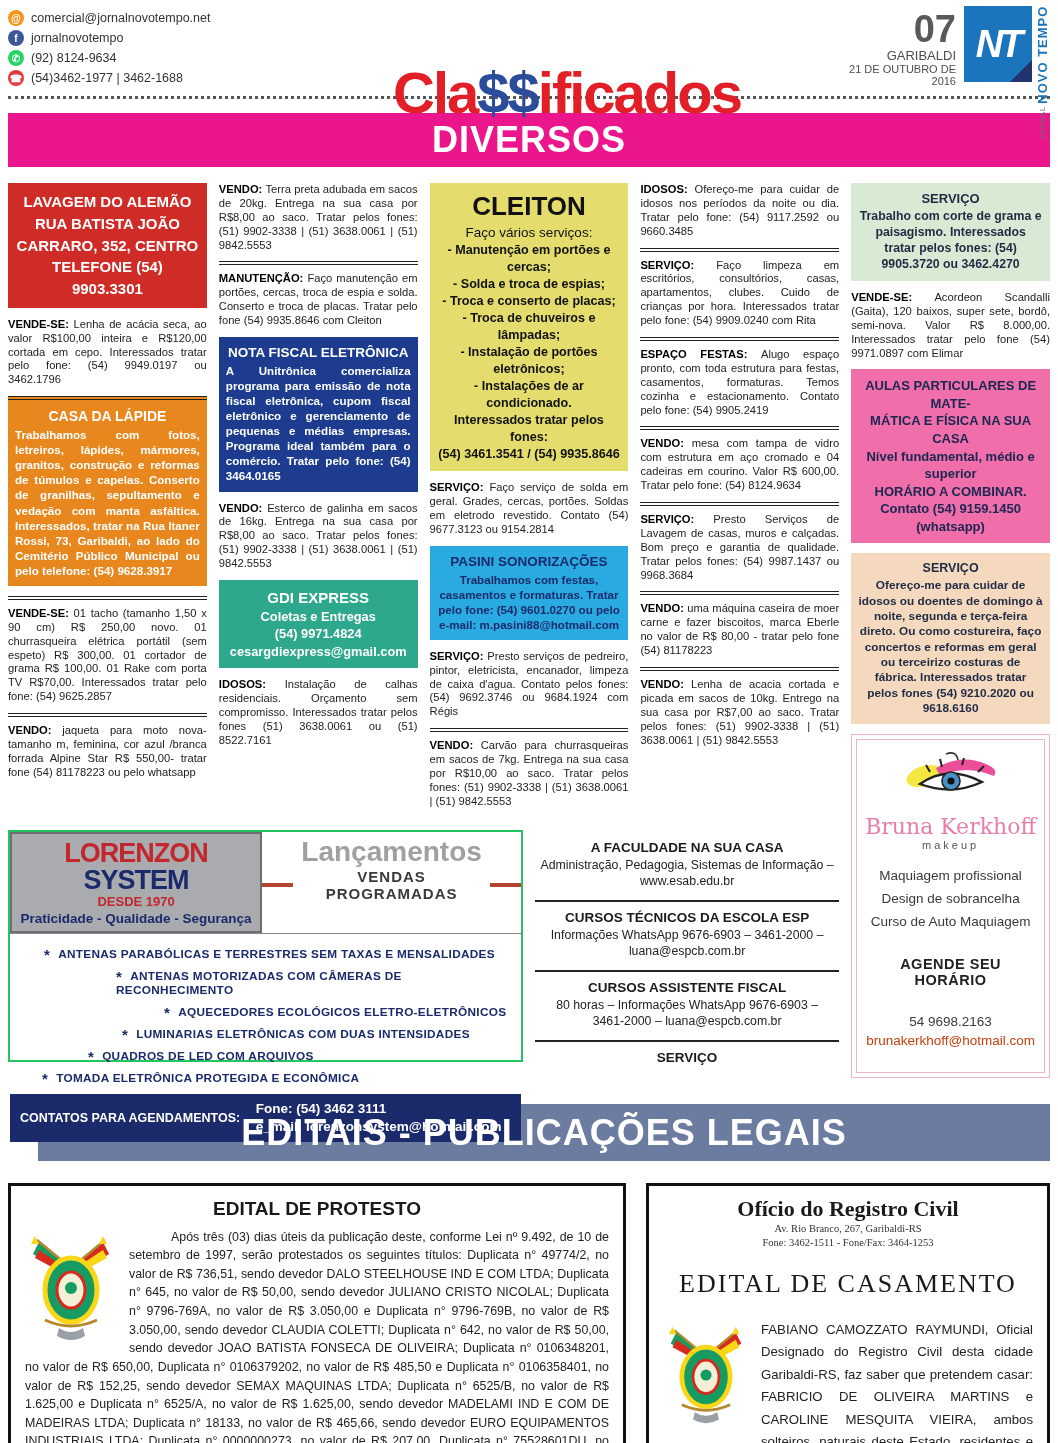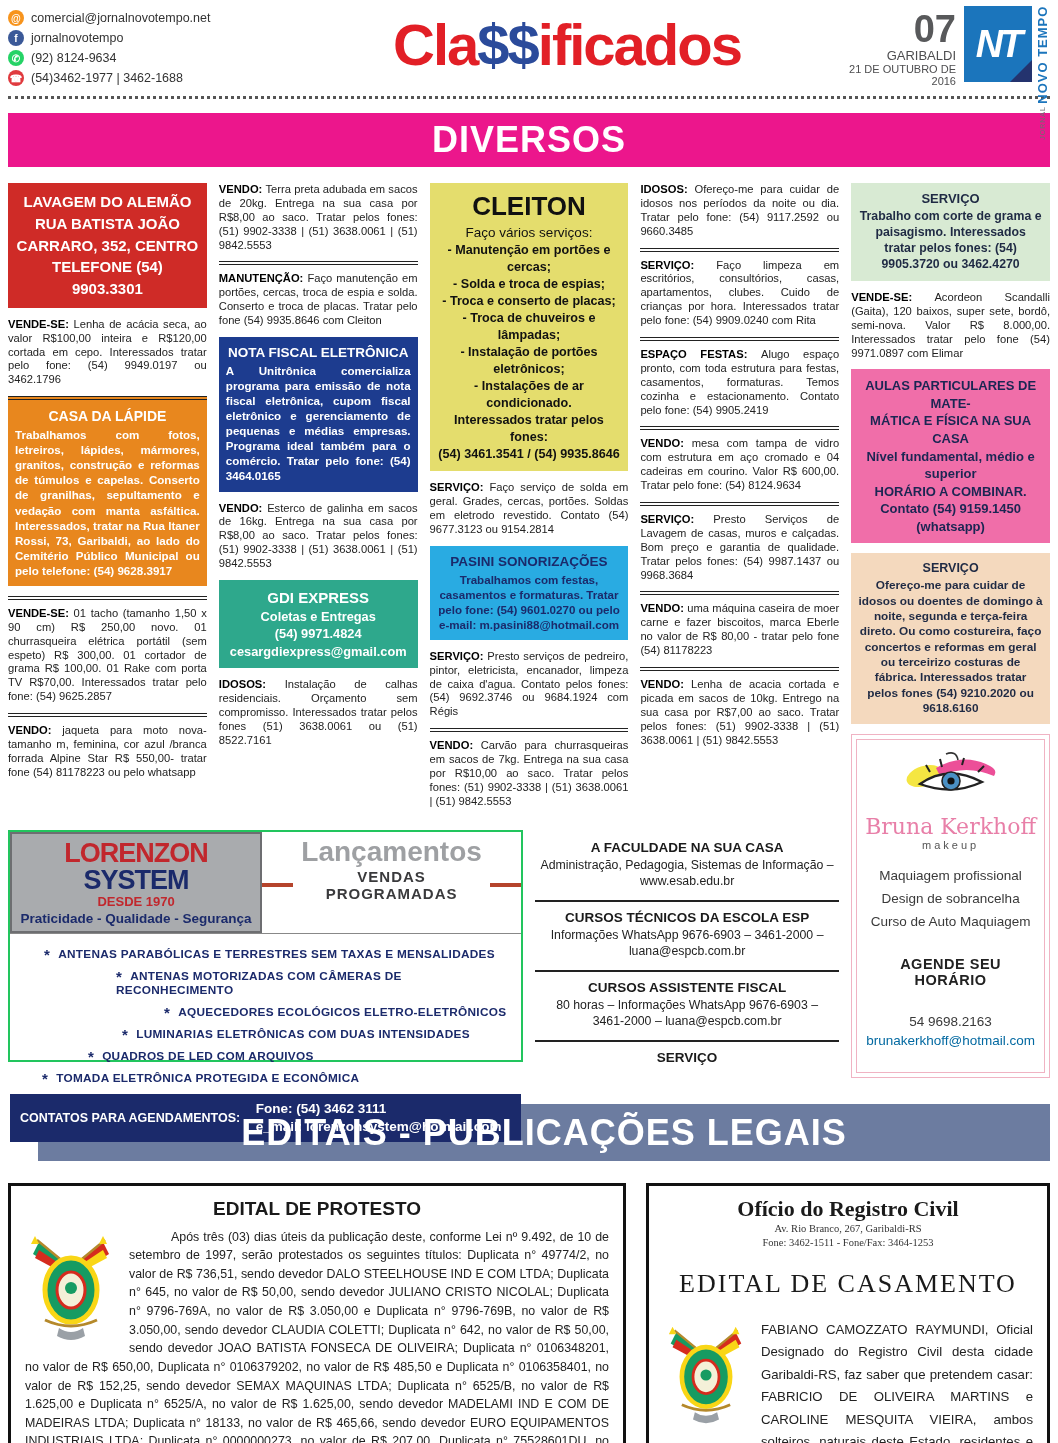--- a/index.html
+++ b/index.html
@@ -4,21 +4,21 @@
 <style>
   html,body{margin:0;padding:0;background:#fff;}
   body{width:1058px;height:1443px;overflow:hidden;font-family:"Liberation Sans",sans-serif;color:#1a1a1a;-webkit-font-smoothing:antialiased;}
   .page{padding:6px 8px 0 8px;}
 
   
   .header{display:flex;align-items:flex-start;border-bottom:3px dotted #555;padding-bottom:6px;height:84px;}
   .contacts{width:280px;padding-top:4px;}
   .contact-row{display:flex;align-items:center;margin-bottom:4px;font-size:12.5px;color:#333;}
   .cicon{width:16px;height:16px;border-radius:50%;color:#fff;font-size:10px;font-weight:bold;display:flex;align-items:center;justify-content:center;margin-right:7px;flex:0 0 16px;}
-  .masthead{flex:1;text-align:center;padding-top:10px;font-weight:bold;font-size:58px;letter-spacing:-2px;line-height:1;}
+  .masthead{flex:1;text-align:center;padding-top:10px;font-weight:bold;font-size:58px;letter-spacing:-2px;line-height:1;margin-top:48px;}
   .masthead .red{color:#e21f26;}
   .masthead .blue{color:#2b4b9b;}
   .dateblock{width:110px;text-align:right;padding-top:6px;}
   .pagenum{font-size:38px;color:#58595b;font-weight:bold;line-height:0.9;}
   .city{font-size:13px;color:#4d4d4f;margin-top:2px;}
   .edition-date{font-size:11px;color:#4d4d4f;}
   .ntwrap{display:flex;margin-left:8px;}
   .ntlogo{width:68px;height:76px;background:#1b75bc;position:relative;display:flex;align-items:center;justify-content:center;}
   .ntlogo .nt{color:#fff;font-weight:bold;font-size:38px;font-style:italic;letter-spacing:-3px;}
   .ntlogo .corner{position:absolute;right:0;bottom:0;width:0;height:0;border-style:solid;border-width:0 0 22px 22px;border-color:transparent transparent #24336e transparent;}
@@ -71,21 +71,21 @@
   .box.peach .box-title{font-size:12.5px;}
 
   
   .bruna-outer{border:1px solid #f0b3c3;padding:4px;background:#fff;flex:1;}
   .bruna-inner{border:1px solid #f0b3c3;height:100%;box-sizing:border-box;padding:10px 6px;text-align:center;display:flex;flex-direction:column;}
   .bruna-script{font-family:"DejaVu Serif",serif;color:#e87fa8;font-size:22px;margin-top:-4px;}
   .bruna-makeup{font-size:11px;color:#555;letter-spacing:3px;margin-bottom:14px;}
   .bruna-line{font-size:13.5px;color:#3a3a3a;line-height:1.7;}
   .bruna-cta{font-weight:bold;font-size:14.5px;color:#222;margin-top:22px;letter-spacing:0.5px;}
   .bruna-phone{font-size:13.5px;color:#3a3a3a;margin-top:26px;}
-  .bruna-email{font-size:13.5px;color:#0369a1;margin-top:4px;}
+  .bruna-email{font-size:13.5px;color:#c2410c;margin-top:4px;}
 
   
   .lz{border:2px solid #22c55e;height:232px;display:flex;flex-direction:column;box-sizing:border-box;}
   .lz-head{display:flex;border-bottom:1px solid #888;}
   .lz-brandpanel{background:#a9abae;border:2px solid #6d6e71;width:47%;text-align:center;padding:6px 4px 5px;}
   .lz-brand{font-size:27px;font-weight:bold;letter-spacing:-1px;line-height:1;}
   .lz-brand .r{color:#c1272d;}
   .lz-brand .n{color:#1b2a6b;}
   .lz-since{color:#c1272d;font-weight:bold;font-size:13px;}
   .lz-tag{color:#1b2a6b;font-weight:bold;font-size:13.5px;margin-top:2px;}

